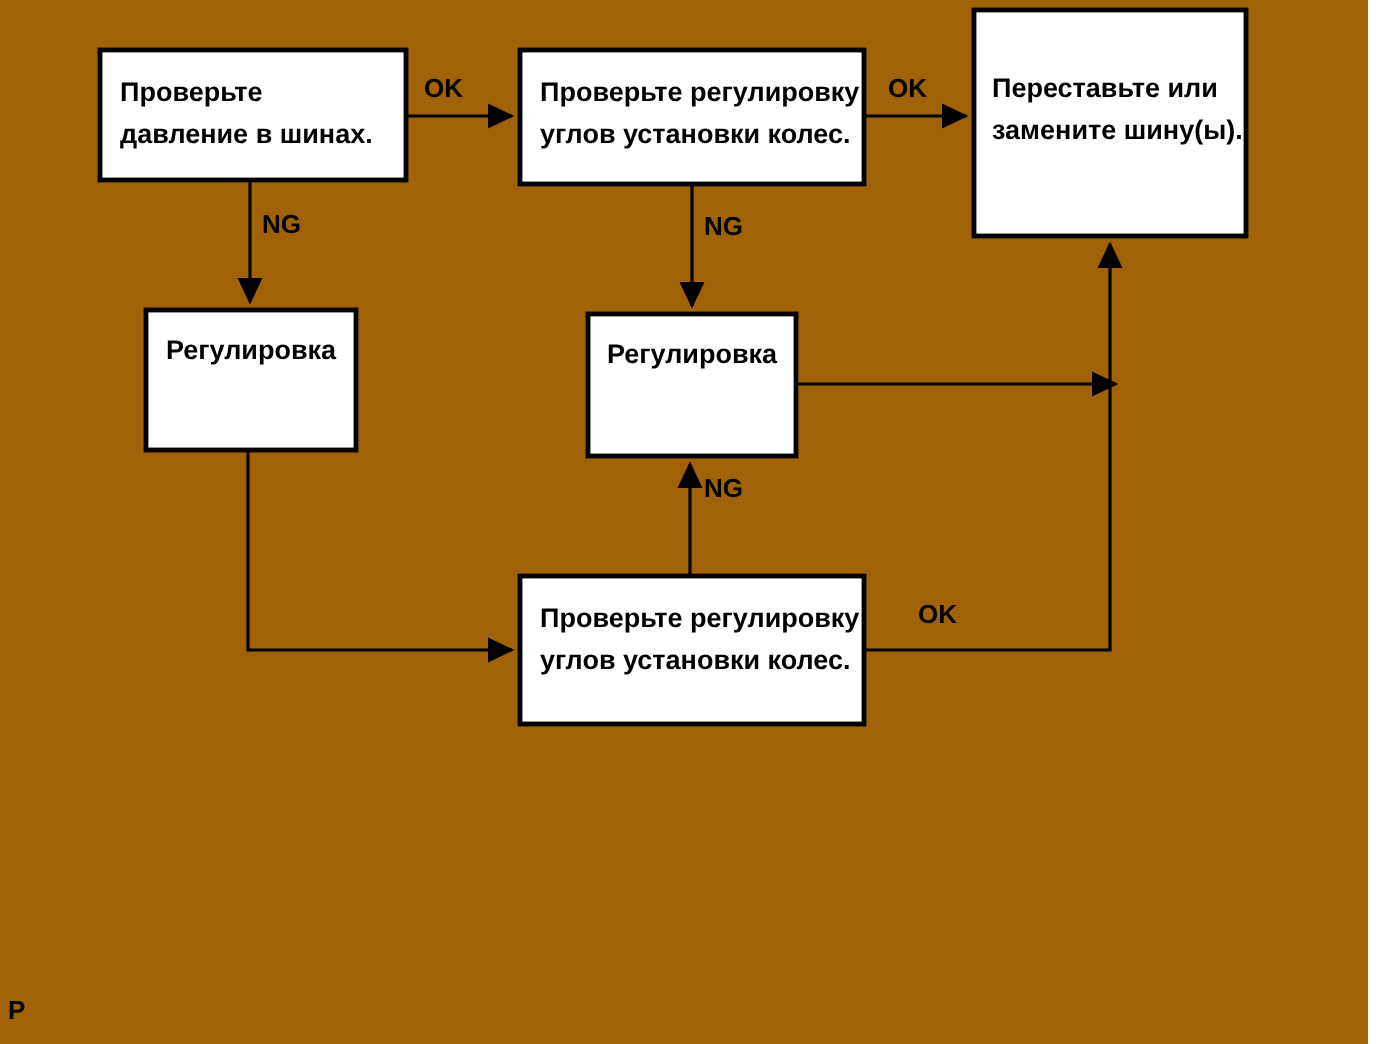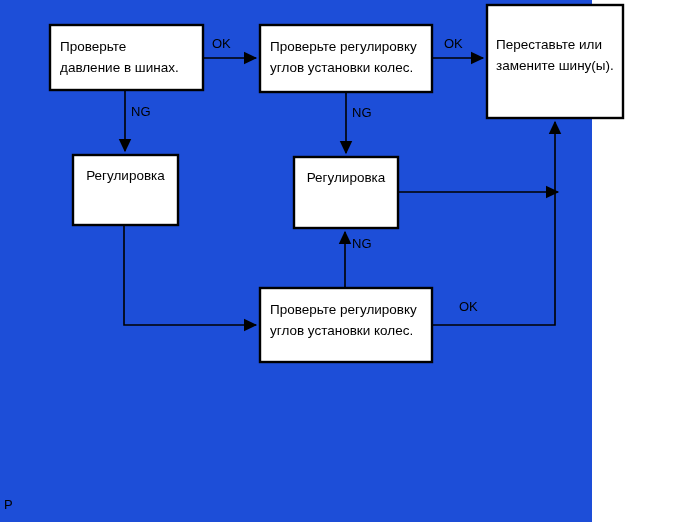--- a/index.html
+++ b/index.html
@@ -8,23 +8,24 @@
     background: #ffffff;
   }
   body {
     width: 690px;
     height: 522px;
     overflow: hidden;
     font-family: "Liberation Sans", sans-serif;
   }
   #diagram-root {
     position: relative;
-    width: 592px;
+    width: 684px;
     height: 522px;
-    background: #1d4ed8;
+    background: #a16207;
+    font-weight: bold;
   }
   svg.flow {
     position: absolute;
     top: 0;
     left: 0;
     width: 690px;
     height: 522px;
   }
   .node-rect {
     fill: #ffffff;

